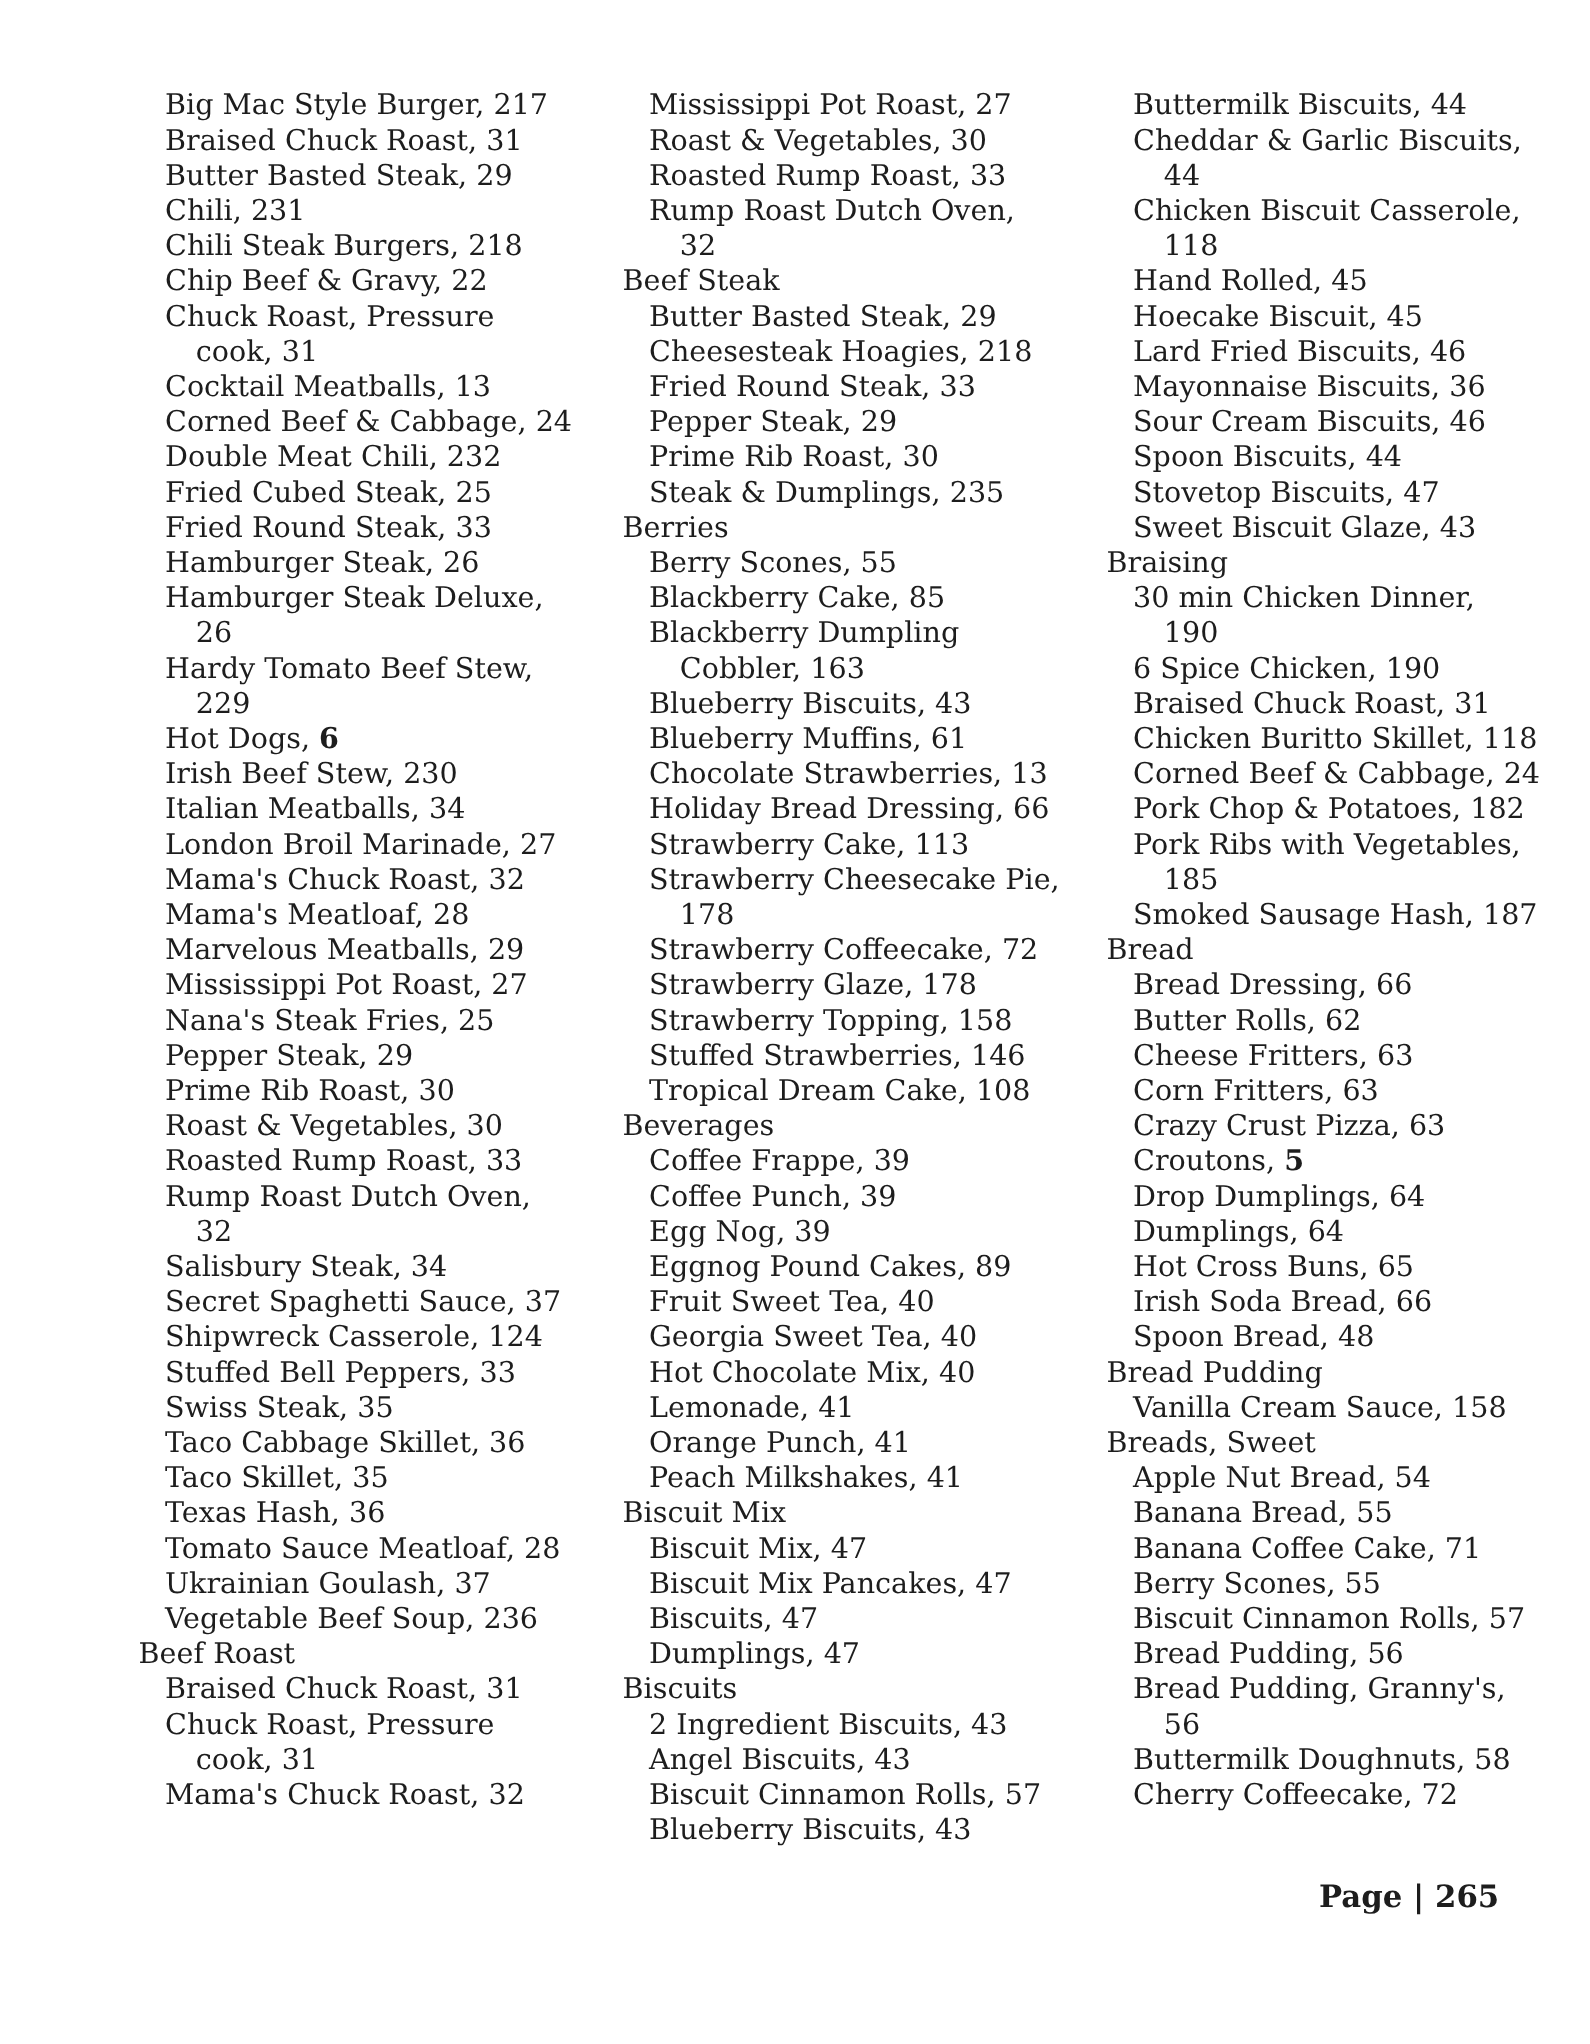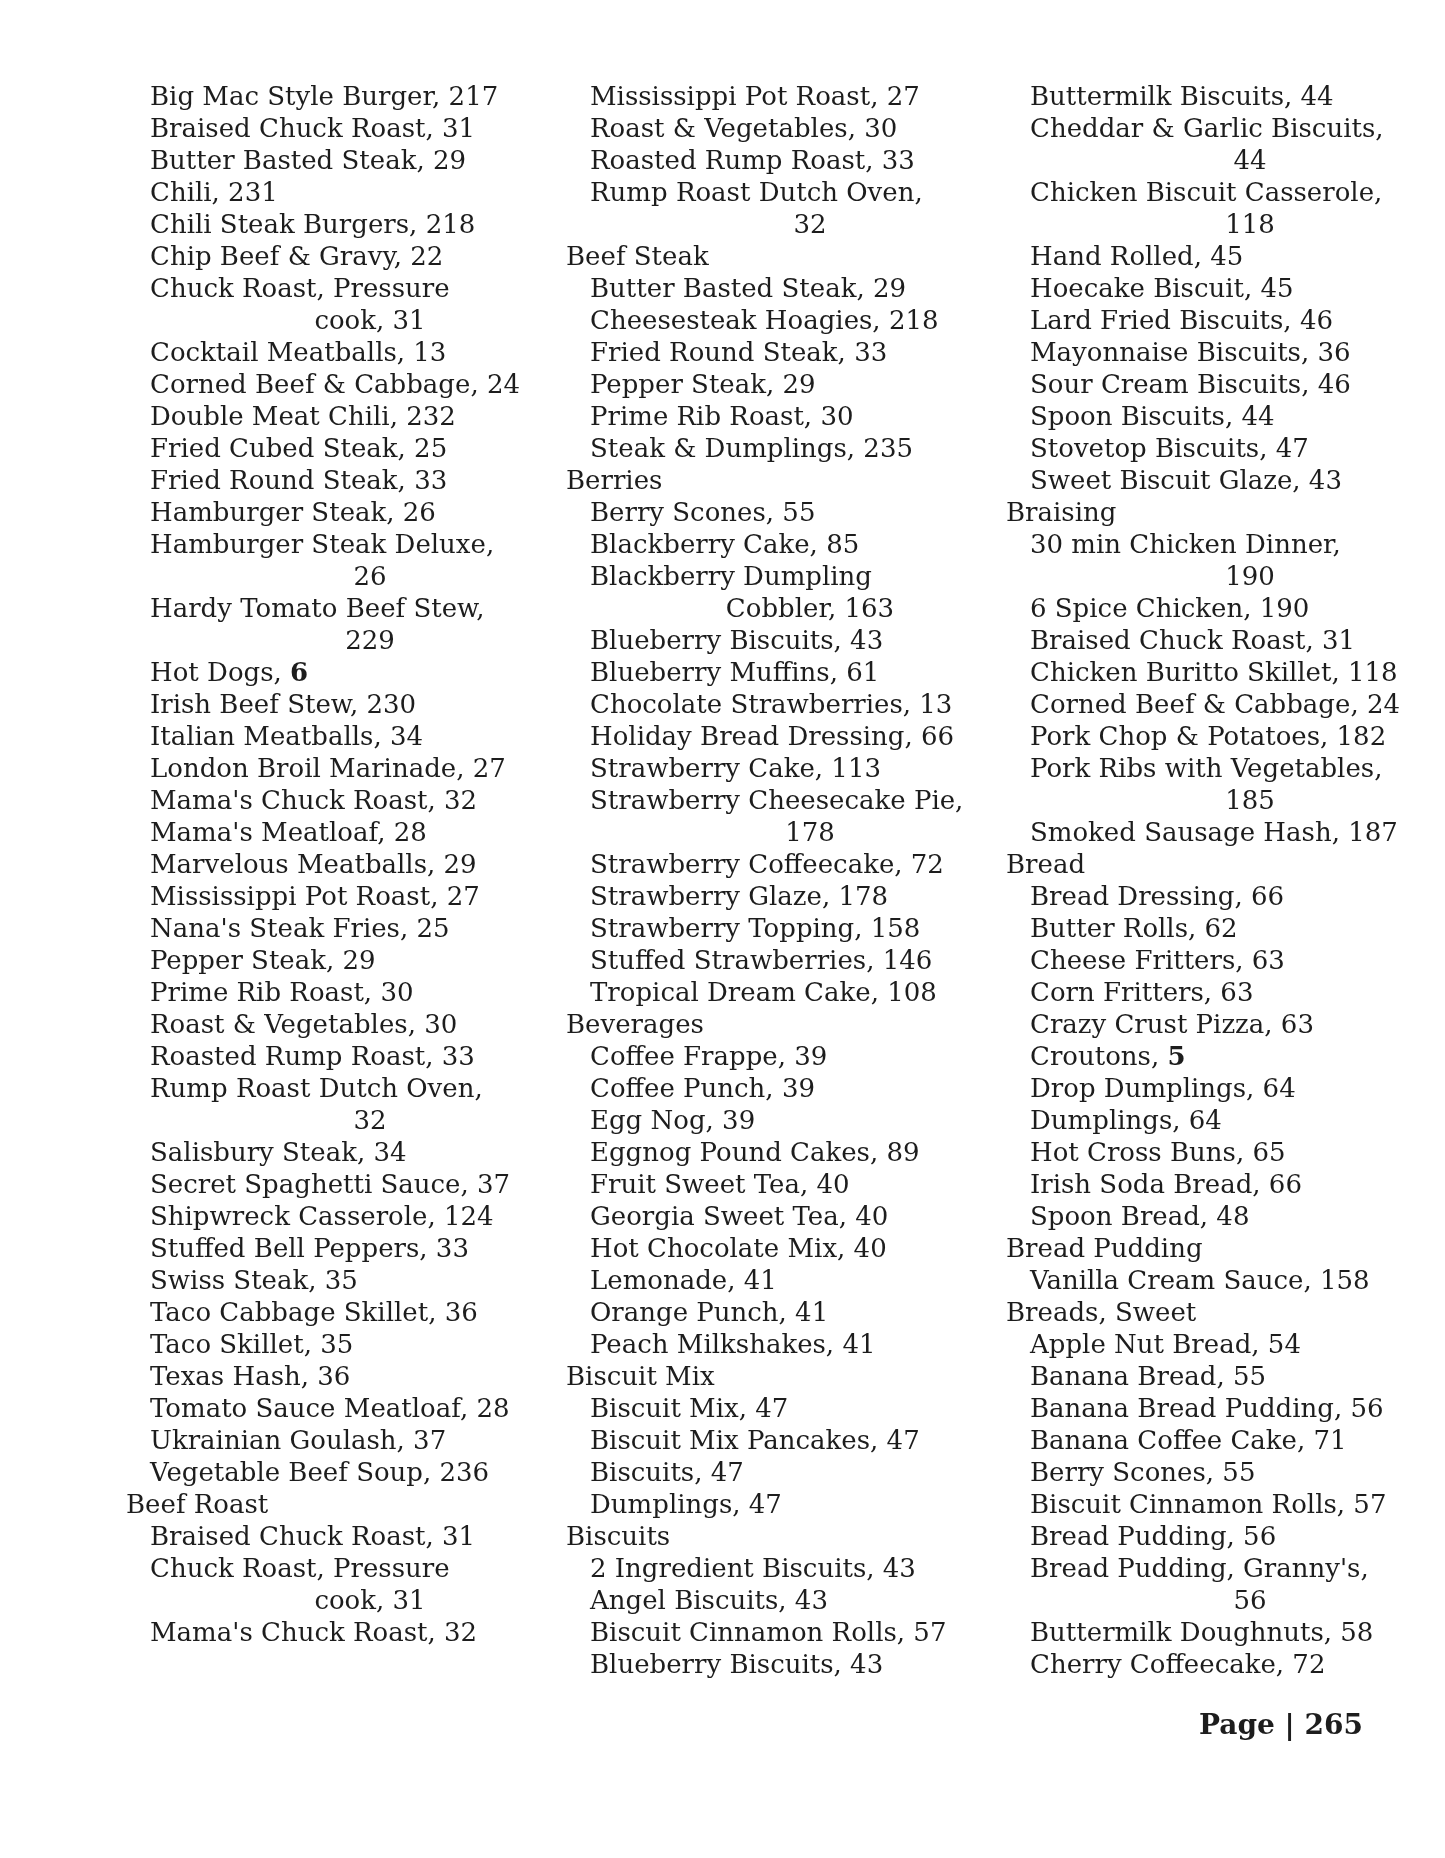--- a/index.html
+++ b/index.html
@@ -36,21 +36,21 @@
   .col-2 { left: 566px; }
   .col-3 { left: 1006px; }
   .line {
     font-size: 26px;
     line-height: 32px;
     white-space: nowrap;
     letter-spacing: 0px;
   }
   .line.i0 { padding-left: 0; }
   .line.i1 { padding-left: 24px; }
-  .line.i2 { padding-left: 52px; text-align: center; }
+  .line.i2 { padding-left: 52px; }
   .line b { font-weight: bold; }
   .footer {
     position: absolute;
     top: 1708px;
     right: 82px;
     font-size: 28px;
     line-height: 34px;
     font-weight: bold;
     white-space: nowrap;
   }
@@ -198,21 +198,20 @@
         <div class="line i1">Drop Dumplings, 64</div>
         <div class="line i1">Dumplings, 64</div>
         <div class="line i1">Hot Cross Buns, 65</div>
         <div class="line i1">Irish Soda Bread, 66</div>
         <div class="line i1">Spoon Bread, 48</div>
         <div class="line i0">Bread Pudding</div>
         <div class="line i1">Vanilla Cream Sauce, 158</div>
         <div class="line i0">Breads, Sweet</div>
         <div class="line i1">Apple Nut Bread, 54</div>
         <div class="line i1">Banana Bread, 55</div>
-        <div class="line i1">Banana Bread Pudding, 56</div>
         <div class="line i1">Banana Coffee Cake, 71</div>
         <div class="line i1">Berry Scones, 55</div>
         <div class="line i1">Biscuit Cinnamon Rolls, 57</div>
         <div class="line i1">Bread Pudding, 56</div>
         <div class="line i1">Bread Pudding, Granny's,</div>
         <div class="line i2">56</div>
         <div class="line i1">Buttermilk Doughnuts, 58</div>
         <div class="line i1">Cherry Coffeecake, 72</div>
       </div>
   </div>

